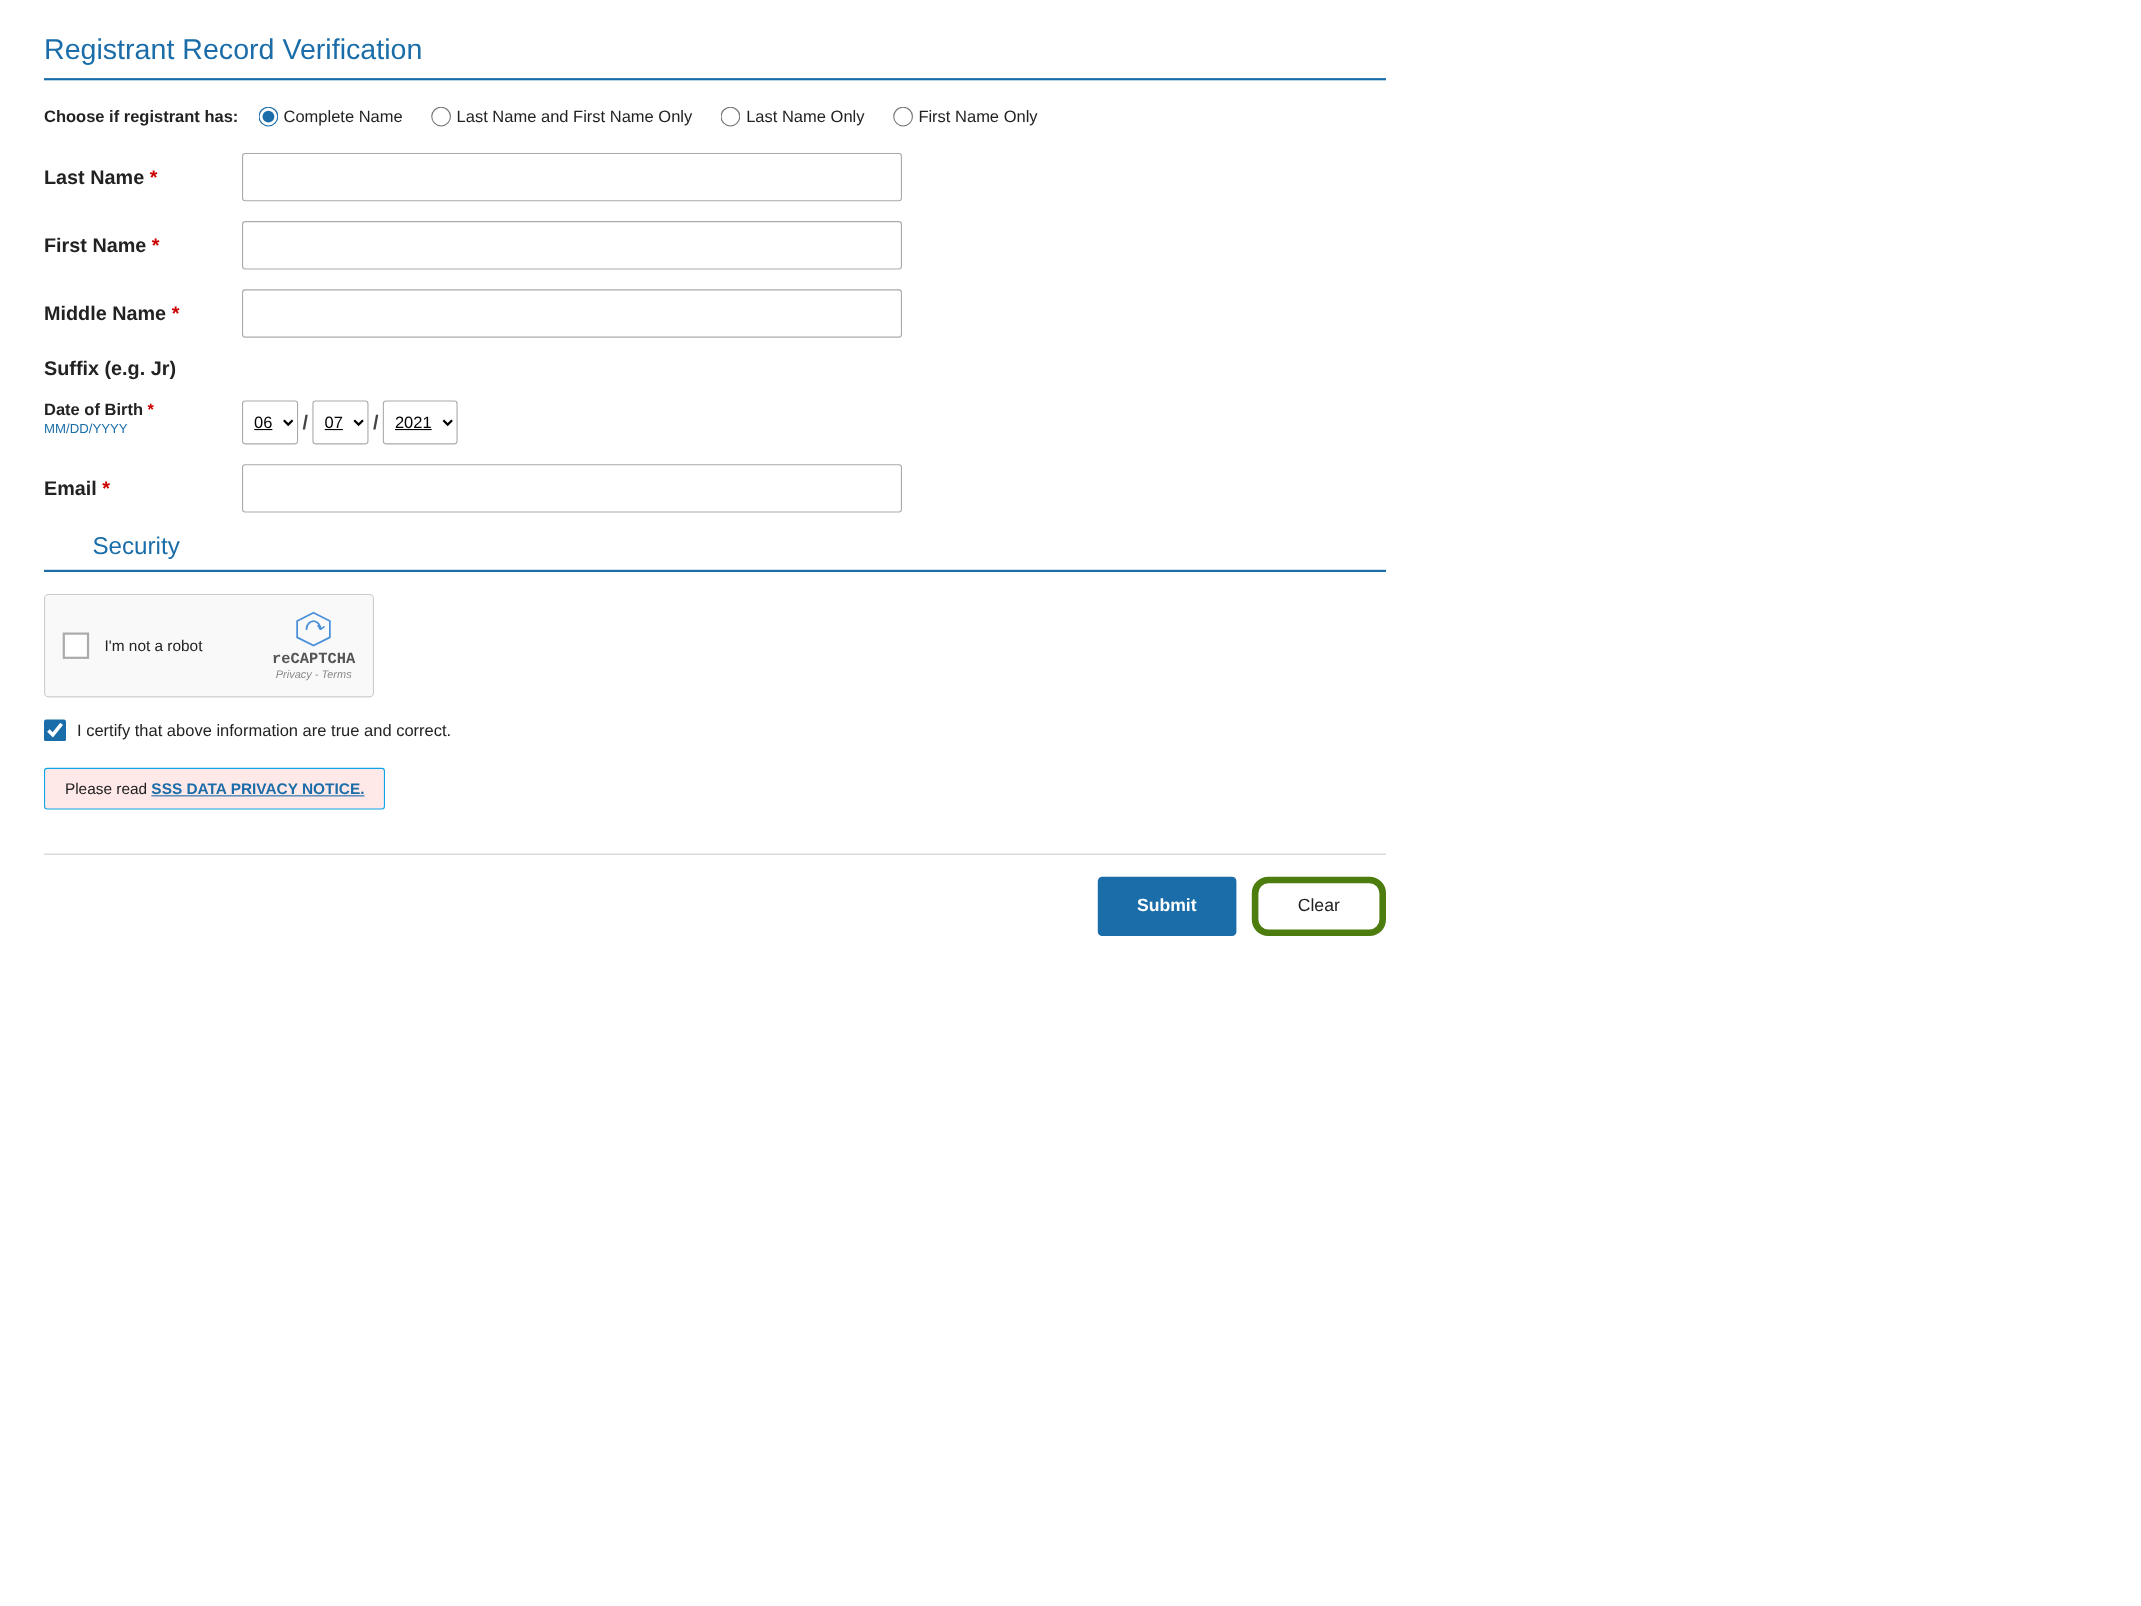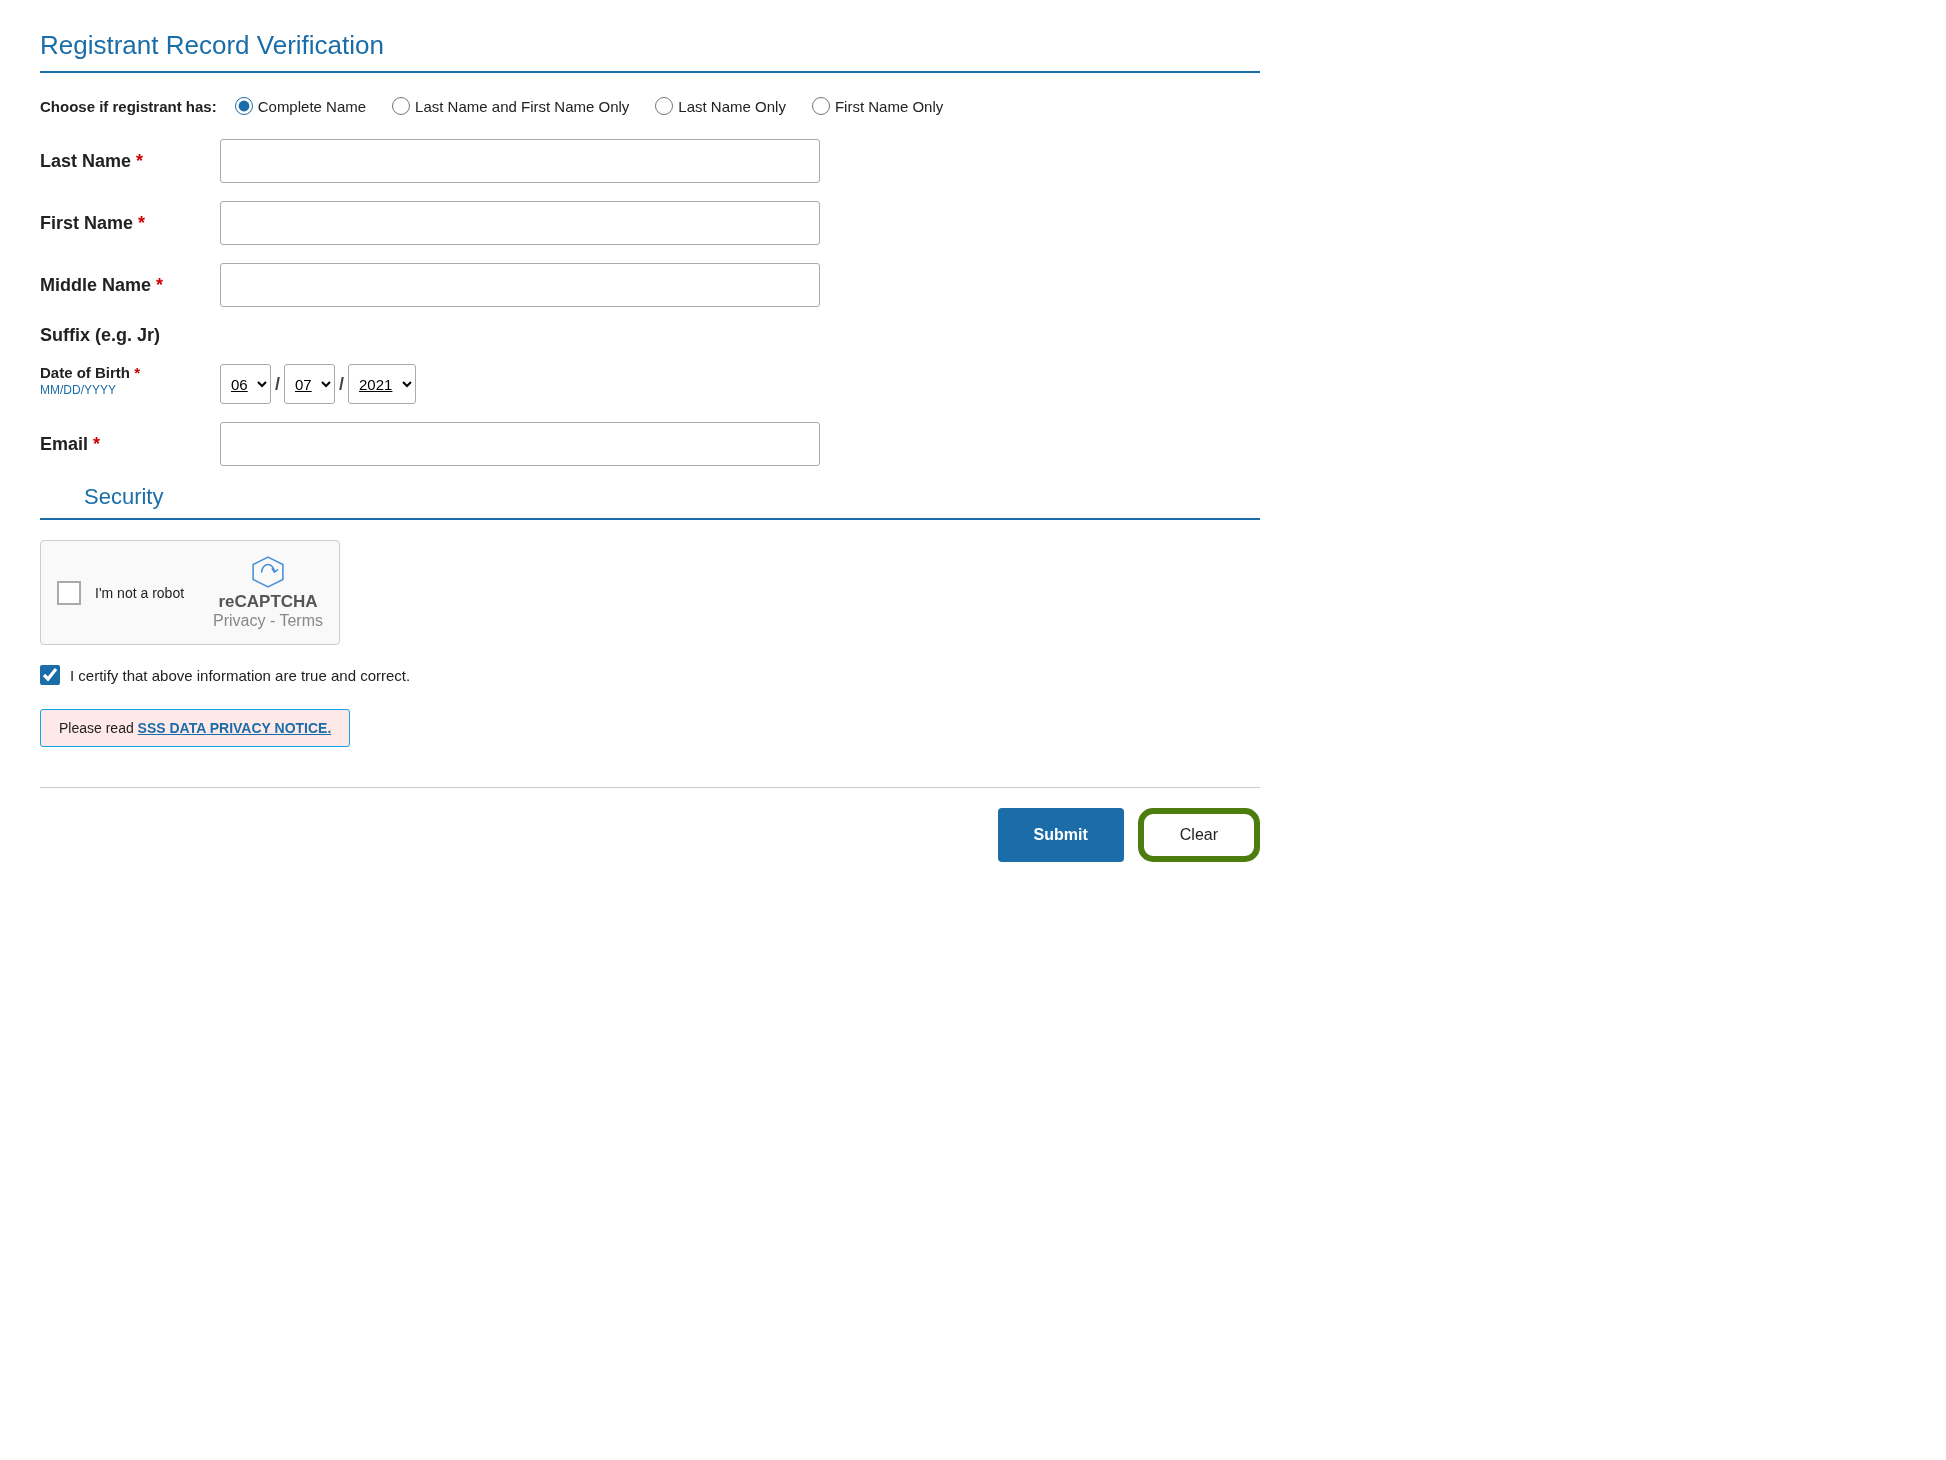--- a/index.html
+++ b/index.html
@@ -167,27 +167,29 @@
       align-items: center;
       font-size: 10px;
       color: #666;
     }
     .recaptcha-logo {
       width: 34px;
       height: 34px;
       margin-bottom: 3px;
     }
     .recaptcha-brand {
-      font-size: 17px;
+      font-size: 14px;
       color: #555;
       font-weight: bold;
+      font-family: Liberation Mono, monospace;
     }
     .recaptcha-links {
-      font-size: 16px;
+      font-size: 10px;
       color: #888;
+      font-style: italic;
     }
     .certify-row {
       display: flex;
       align-items: center;
       gap: 10px;
       margin-bottom: 24px;
     }
     .certify-checkbox {
       width: 20px;
       height: 20px;

